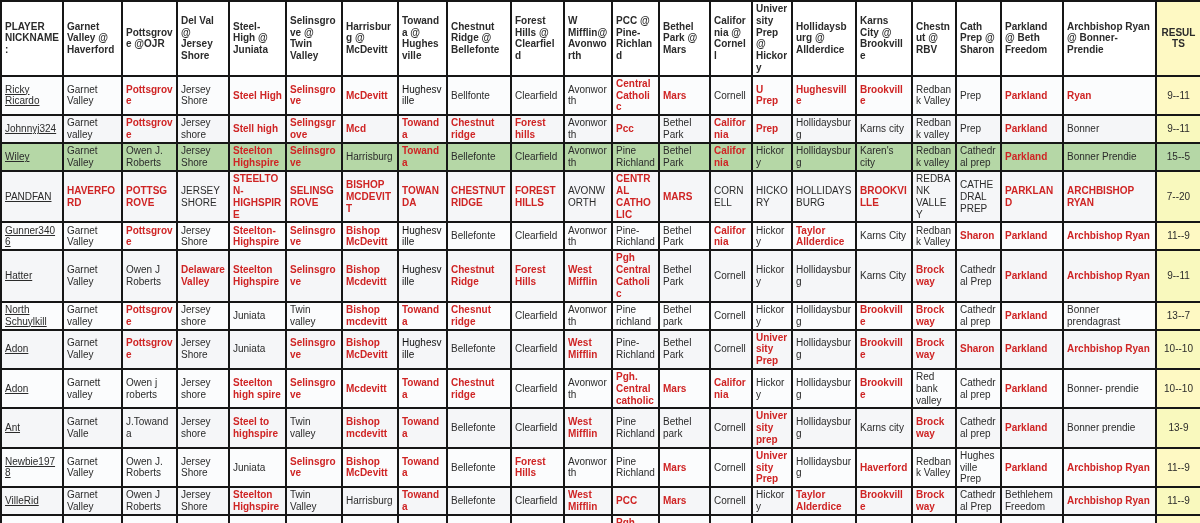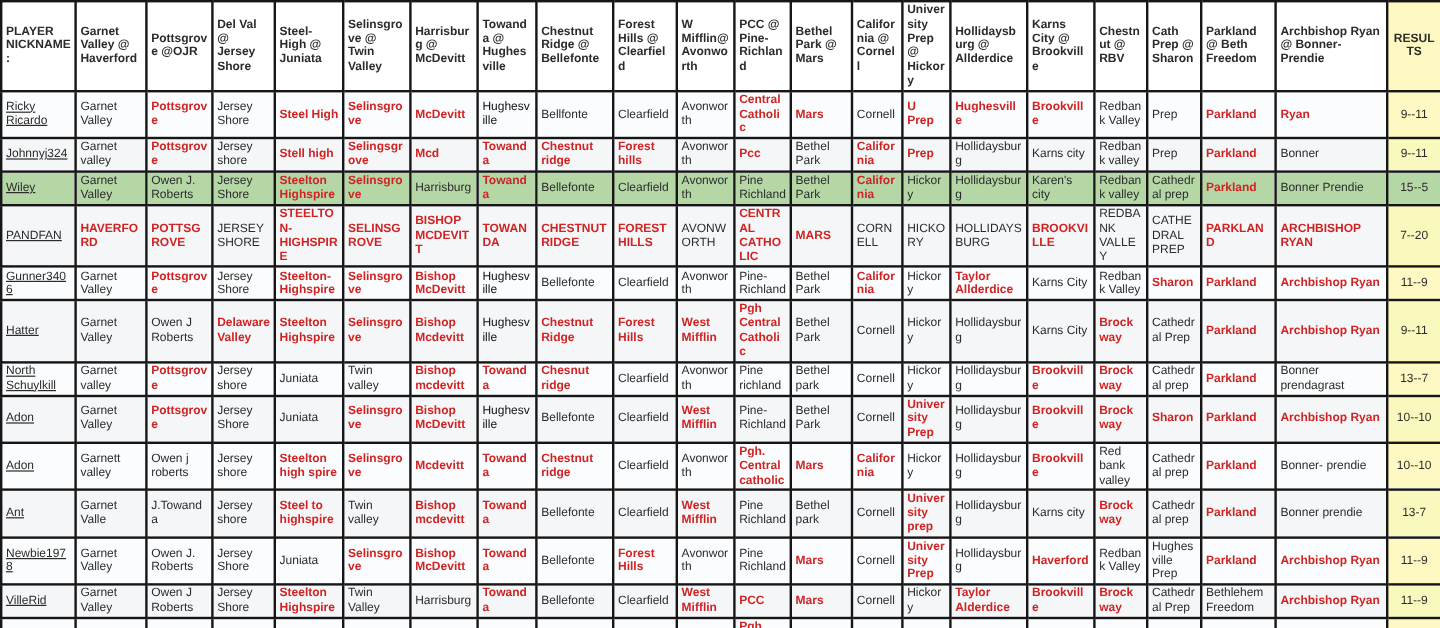--- a/index.html
+++ b/index.html
@@ -314,21 +314,21 @@
           <td>Pine Richland</td>
           <td>Bethel park</td>
           <td>Cornell</td>
           <td class="red">University prep</td>
           <td>Hollidaysburg</td>
           <td>Karns city</td>
           <td class="red">Brockway</td>
           <td>Cathedral prep</td>
           <td class="red">Parkland</td>
           <td>Bonner prendie</td>
-          <td class="results">13-7</td>
+          <td class="results">13-9</td>
         </tr>
         <tr>
           <td class="nick">Newbie1978</td>
           <td>Garnet Valley</td>
           <td>Owen J. Roberts</td>
           <td>Jersey Shore</td>
           <td>Juniata</td>
           <td class="red">Selinsgrove</td>
           <td class="red">Bishop McDevitt</td>
           <td class="red">Towanda</td>

